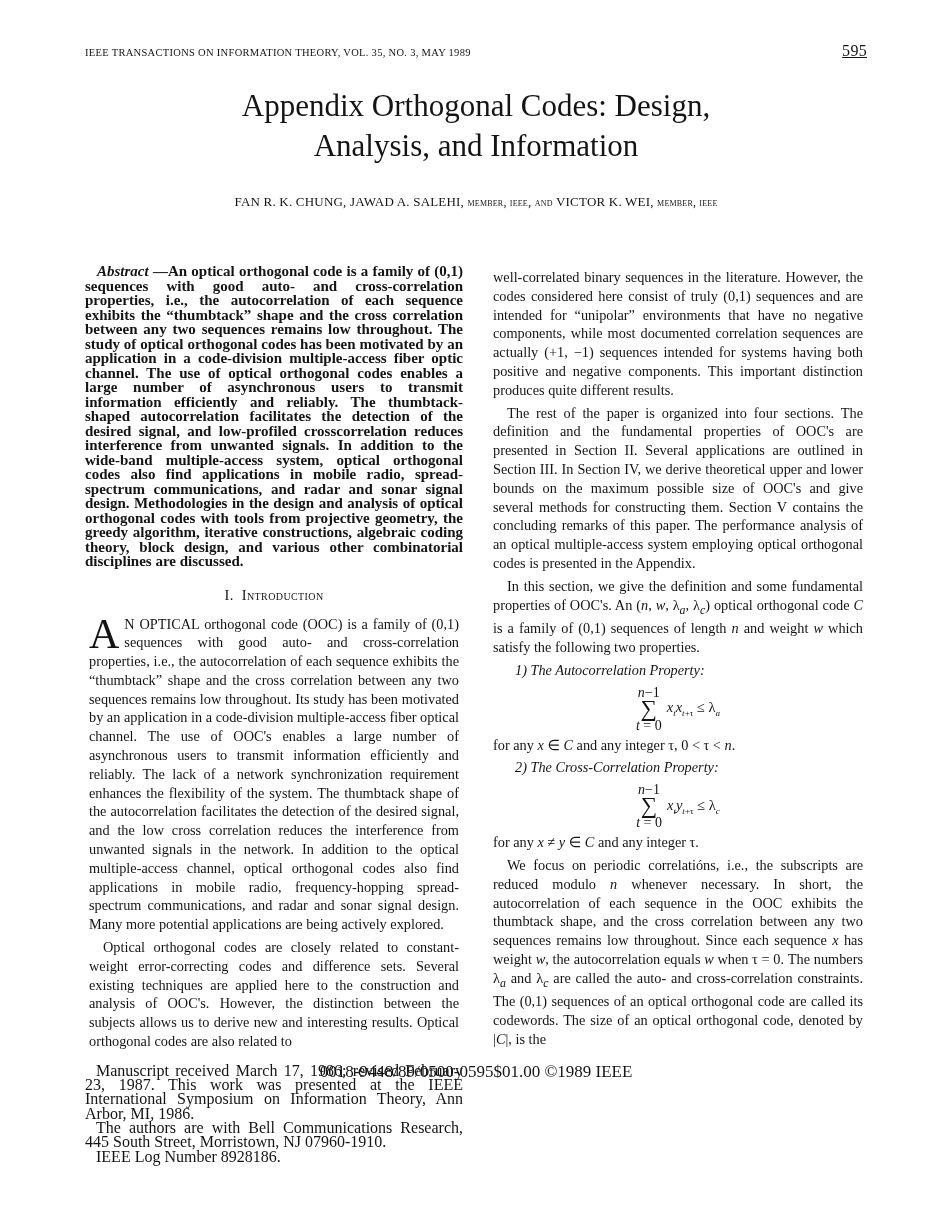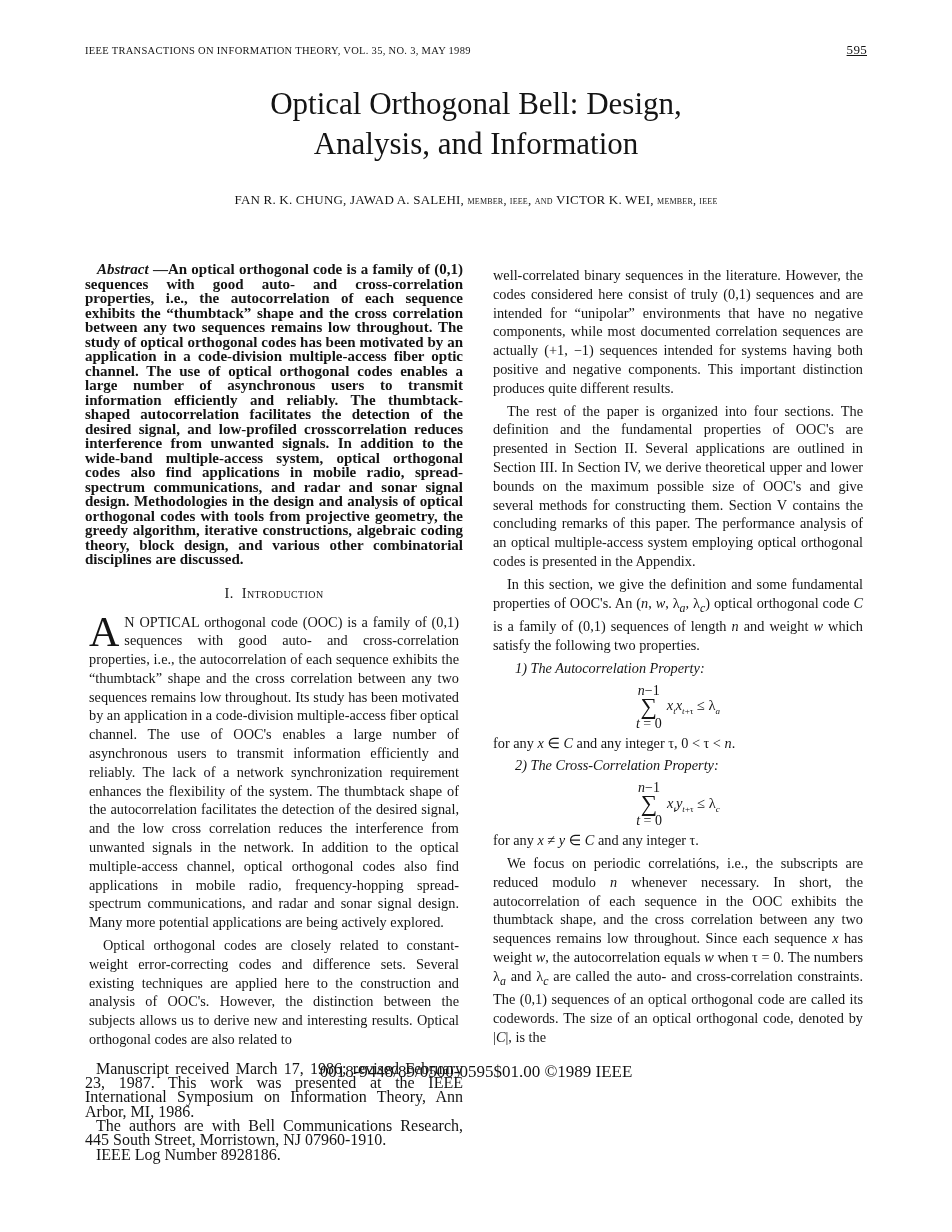--- a/index.html
+++ b/index.html
@@ -10,21 +10,21 @@
     background:#ffffff;
     box-sizing:border-box;
     padding:42px 85px 0 85px;
     font-family:"Liberation Serif", serif;
     color:#141414;
     overflow:hidden;
   }
   .running-head { display:flex; justify-content:space-between; align-items:baseline;
     font-size:10.5px; letter-spacing:.3px; }
   .journal-line { font-variant:small-caps; }
-  .page-number { font-size:13px;text-decoration:underline; }
+  .page-number { font-size:16px;text-decoration:underline; }
   .paper-title { text-align:center; font-weight:400; font-size:31px; line-height:40px;
     margin:26px 0 0 0; }
   .authors { text-align:center; font-size:13px; margin-top:28px; letter-spacing:.2px; }
   .authors .sc { font-variant:small-caps; font-size:12px; }
   .columns { display:flex; gap:26px; margin-top:54px; }
   .col { width:378px; text-align:justify; hyphens:auto; }
   .abstract { font-size:15px; line-height:14.5px; font-weight:bold; margin:0; text-indent:12px; }
   .sect-heading { font-size:14.5px; font-weight:400; text-align:center; font-variant:small-caps;
     letter-spacing:.4px; margin:17px 0 11px 0; line-height:18px; }
   p.body { font-size:14.3px; line-height:18.8px; margin:4px; }
@@ -45,21 +45,21 @@
 <body>
 
 <div class="page">
 
   <div class="running-head">
     <span class="journal-line">IEEE TRANSACTIONS ON INFORMATION THEORY, VOL. 35, NO. 3, MAY 1989</span>
     <span class="page-number">595</span>
   </div>
 
   <h1 class="paper-title">
-    <span>Optical Orthogonal Bell: Design,</span><br>
+    <span>Appendix Orthogonal Codes: Design,</span><br>
     <span>Analysis, and Information</span>
   </h1>
 
   <div class="authors">FAN R. K. CHUNG, JAWAD A. SALEHI, <span class="sc">member, ieee</span>, <span class="sc">and</span> VICTOR K. WEI, <span class="sc">member, ieee</span></div>
 
   <div class="columns">
 
     <div class="col">
       <p class="abstract"><i>Abstract</i> —An optical orthogonal code is a family of (0,1) sequences with good auto- and cross-correlation properties, i.e., the autocorrelation of each sequence exhibits the “thumbtack” shape and the cross correlation between any two sequences remains low throughout. The study of optical orthogonal codes has been motivated by an application in a code-division multiple-access fiber optic channel. The use of optical orthogonal codes enables a large number of asynchronous users to transmit information efficiently and reliably. The thumbtack-shaped autocorrelation facilitates the detection of the desired signal, and low-profiled crosscorrelation reduces interference from unwanted signals. In addition to the wide-band multiple-access system, optical orthogonal codes also find applications in mobile radio, spread-spectrum communications, and radar and sonar signal design. Methodologies in the design and analysis of optical orthogonal codes with tools from projective geometry, the greedy algorithm, iterative constructions, algebraic coding theory, block design, and various other combinatorial disciplines are discussed.</p>
 

